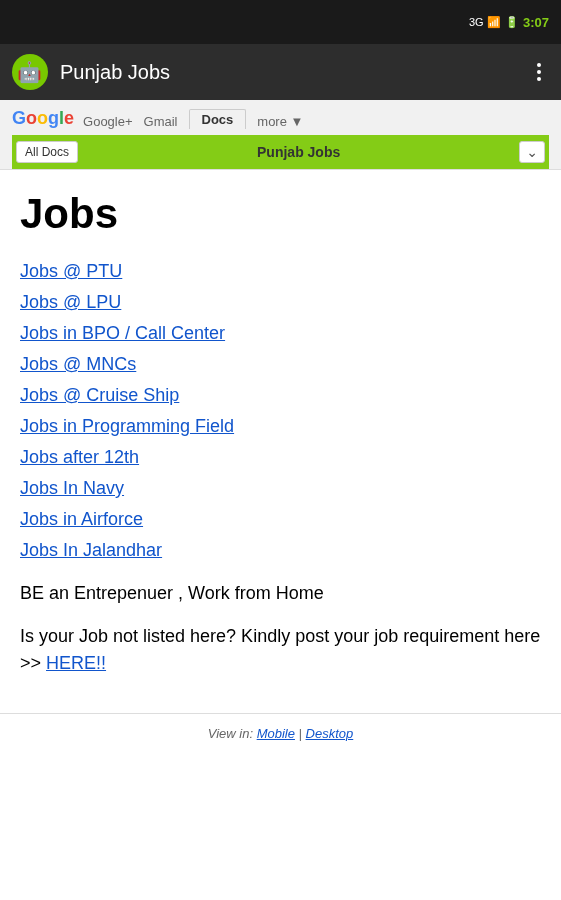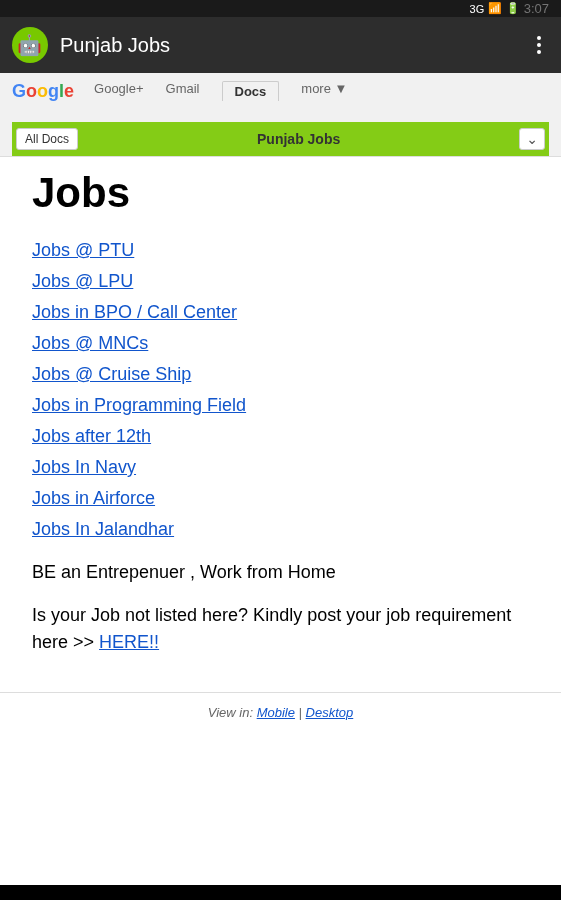--- a/index.html
+++ b/index.html
@@ -9,38 +9,38 @@
       height: 900px;
       background: #000;
       font-family: Arial, sans-serif;
       overflow: hidden;
       position: relative;
     }
 
     
     .status-bar {
       background: #1a1a1a;
-      height: 17px;
+      height: 44px;
       display: flex;
       align-items: center;
       justify-content: flex-end;
       padding: 0 12px;
       gap: 6px;
     }
 
     .status-icons {
       display: flex;
       align-items: center;
       gap: 4px;
     }
 
     .status-text {
-      color: #737373;
+      color: #84cc16;
       font-size: 13px;
-      font-weight: normal;
+      font-weight: bold;
     }
 
     .signal-icon {
       color: white;
       font-size: 11px;
     }
 
     
     .app-bar {
       background: #2d2d2d;
@@ -102,23 +102,23 @@
 
     
     .google-bar {
       background: #f1f1f1;
       padding: 8px 12px 0 12px;
       border-bottom: 1px solid #ddd;
     }
 
     .google-nav {
       display: flex;
-      align-items: flex-start;
-      gap: 12px;
-      margin-bottom: 20px;
+      align-items: flex-end;
+      gap: 1px;
+      margin-bottom: 6px;
     }
 
     .google-logo {
       font-size: 18px;
       font-weight: bold;
       margin-right: 8px;
     }
 
     .g-blue { color: #4285f4; }
     .g-red { color: #ea4335; }
@@ -182,22 +182,21 @@
       border: 1px solid #ccc;
       border-radius: 3px;
       padding: 2px 6px;
       cursor: pointer;
       color: #555;
       font-size: 14px;
     }
 
     
     .doc-content {
-      padding: 12px 20px 20px 20px;
-      margin-left: 12px;
+      padding: 20px 20px 20px 20px;
     }
 
     .page-heading {
       font-size: 42px;
       font-weight: bold;
       color: #000;
       margin-bottom: 20px;
     }
 
     .jobs-list {

